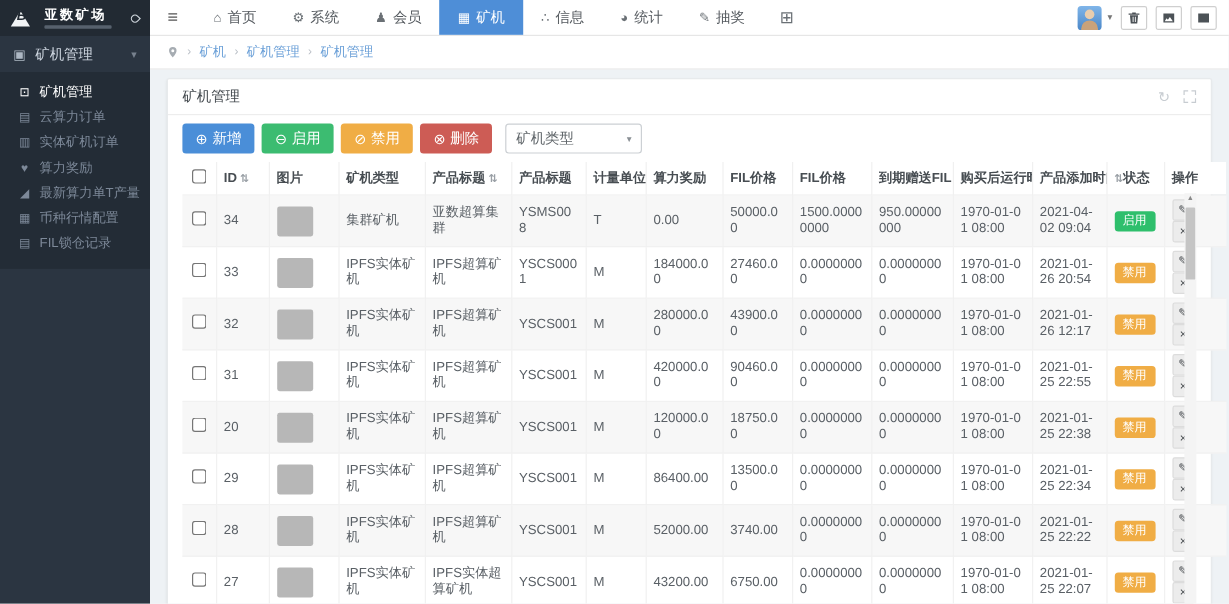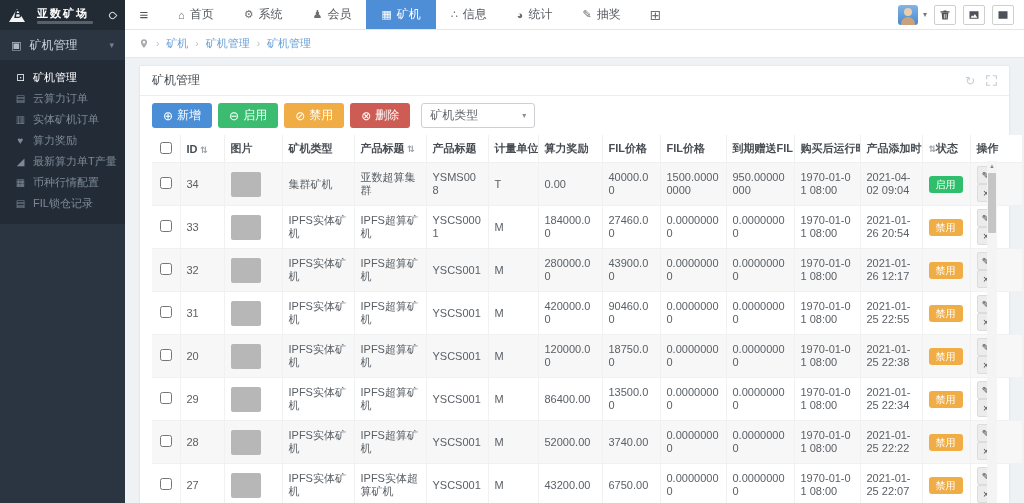--- a/index.html
+++ b/index.html
@@ -305,21 +305,21 @@
               <td><input type="checkbox" style=""></td>
               <td>34</td>
               <td>
                 <div class="thumb"></div>
               </td>
               <td>集群矿机</td>
               <td>亚数超算集群</td>
               <td>YSMS008</td>
               <td>T</td>
               <td>0.00</td>
-              <td>40000.00</td>
+              <td>50000.00</td>
               <td>1500.00000000</td>
               <td>950.00000000</td>
               <td>1970-01-01 08:00</td>
               <td>2021-04-02 09:04</td>
               <td><span class="badge" style="background: rgb(47, 191, 108);">启用</span></td>
               <td><span class="act-btn">
                   <span>✎</span>
                 </span><span class="act-btn">
                   <span>×</span>
                 </span></td>

